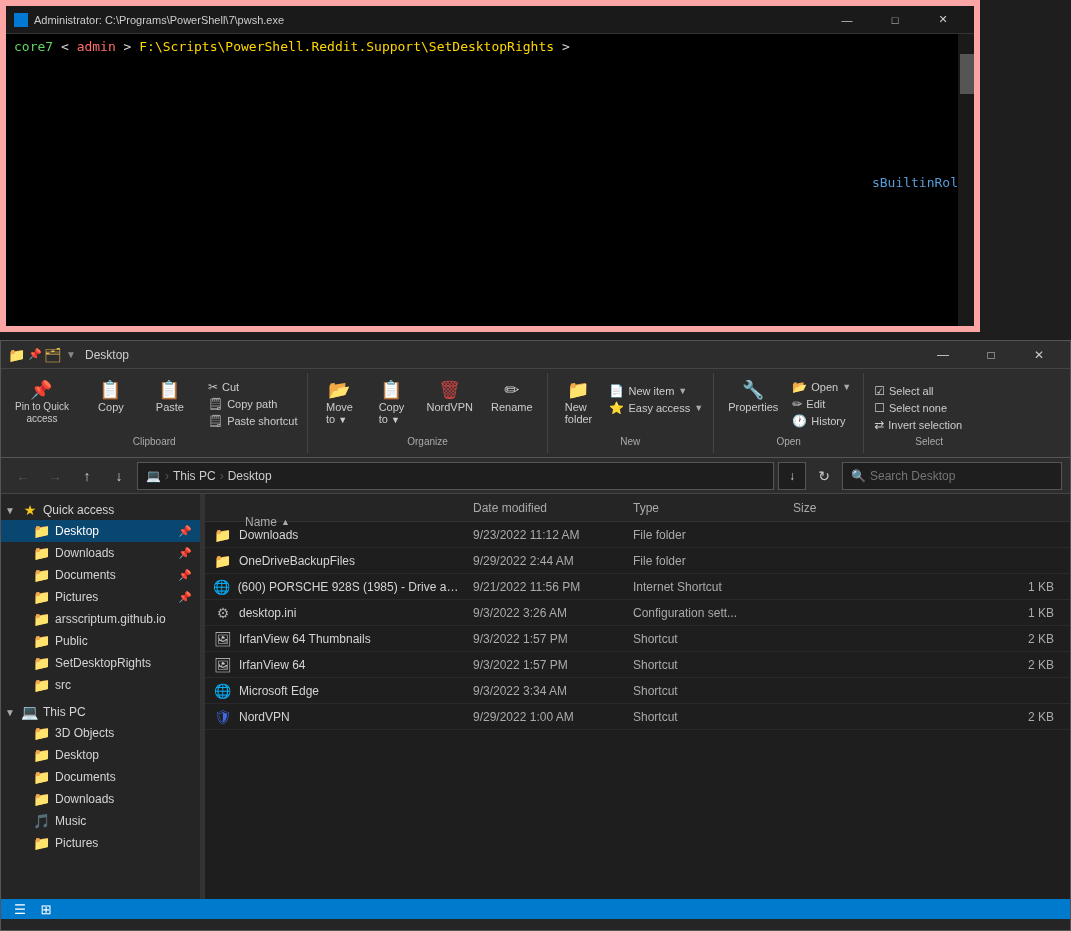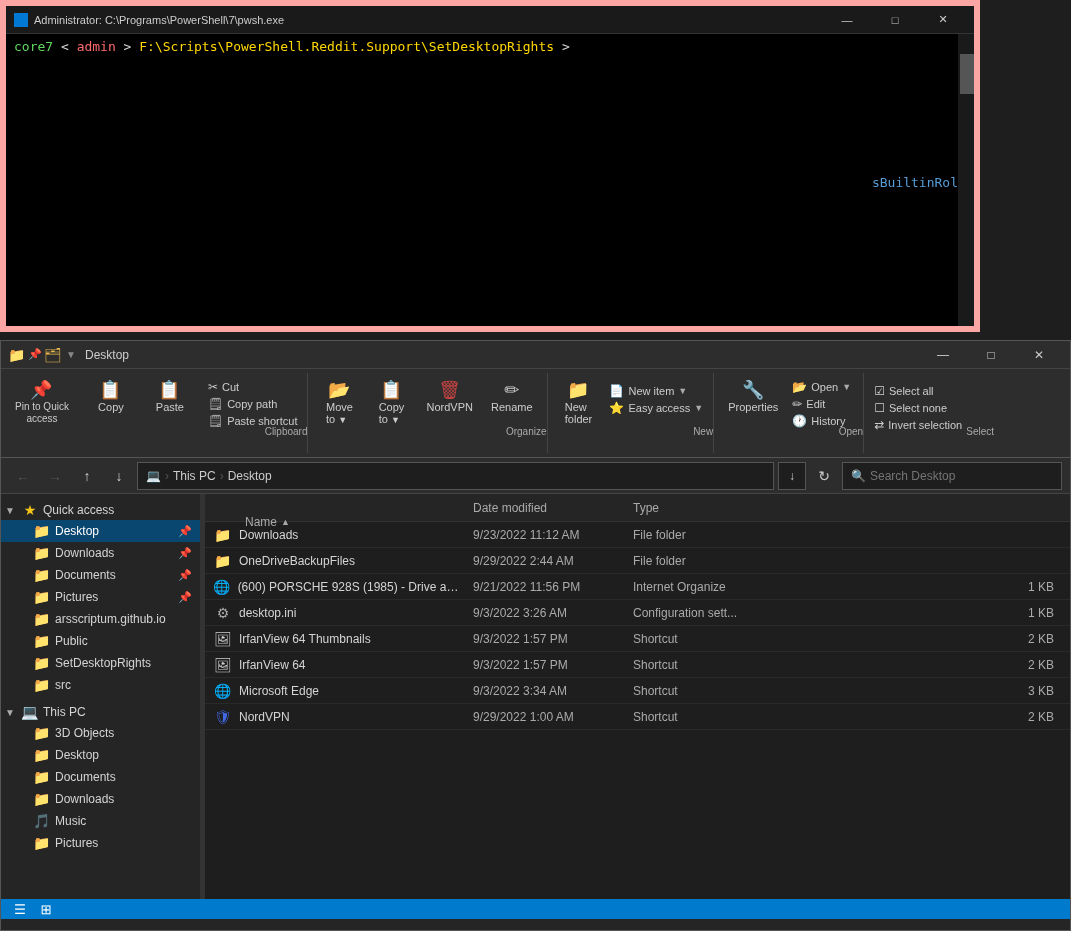--- a/index.html
+++ b/index.html
@@ -335,23 +335,23 @@
     .ribbon-group-wrapper {
       display: flex;
       flex-direction: column;
       border-right: 1px solid #444;
       padding-bottom: 16px;
       position: relative;
     }
     .ribbon-group-wrapper:last-child { border-right: none; }
     .rgb-label {
       position: absolute;
-      bottom: 16px;
+      bottom: 6px;
       left: 0; right: 0;
-      text-align: right;
+      text-align: center;
       font-size: 10px;
       color: #aaa;
     }
     .rgb-inner {
       display: flex;
       align-items: flex-start;
       padding: 4px 6px 4px;
       gap: 2px;
     }
 
@@ -661,20 +661,23 @@
         <div class="fh-name">
           <span>Name</span>
           <span class="fh-sort-arrow">▲</span>
         </div>
         <div class="fh-date">
           <span>Date modified</span>
         </div>
         <div class="fh-type">
           <span>Type</span>
         </div>
+        <div class="fh-size">
+          <span>Size</span>
+        </div>
       </div>
 
       <div class="file-row">
         <div class="fr-name">
           <span class="fr-icon icon-folder">📁</span>
           <span class="fr-name-text">Downloads</span>
         </div>
         <div class="fr-date">9/23/2022 11:12 AM</div>
         <div class="fr-type">File folder</div>
         <div class="fr-size"></div>
@@ -687,21 +690,21 @@
         <div class="fr-date">9/29/2022 2:44 AM</div>
         <div class="fr-type">File folder</div>
         <div class="fr-size"></div>
       </div>
       <div class="file-row">
         <div class="fr-name">
           <span class="fr-icon" style="color:#e8a030;">🌐</span>
           <span class="fr-name-text">(600) PORSCHE 928S (1985) - Drive and R...</span>
         </div>
         <div class="fr-date">9/21/2022 11:56 PM</div>
-        <div class="fr-type">Internet Organize</div>
+        <div class="fr-type">Internet Shortcut</div>
         <div class="fr-size">1 KB</div>
       </div>
       <div class="file-row">
         <div class="fr-name">
           <span class="fr-icon" style="color:#aaa;">⚙</span>
           <span class="fr-name-text">desktop.ini</span>
         </div>
         <div class="fr-date">9/3/2022 3:26 AM</div>
         <div class="fr-type">Configuration sett...</div>
         <div class="fr-size">1 KB</div>
@@ -724,21 +727,20 @@
         <div class="fr-type">Shortcut</div>
         <div class="fr-size">2 KB</div>
       </div>
       <div class="file-row">
         <div class="fr-name">
           <span class="fr-icon" style="color:#0078d4;">🌐</span>
           <span class="fr-name-text">Microsoft Edge</span>
         </div>
         <div class="fr-date">9/3/2022 3:34 AM</div>
         <div class="fr-type">Shortcut</div>
-        <div class="fr-size">3 KB</div>
       </div>
       <div class="file-row">
         <div class="fr-name">
           <span class="fr-icon" style="color:#4169e1;">🛡</span>
           <span class="fr-name-text">NordVPN</span>
         </div>
         <div class="fr-date">9/29/2022 1:00 AM</div>
         <div class="fr-type">Shortcut</div>
         <div class="fr-size">2 KB</div>
       </div>

